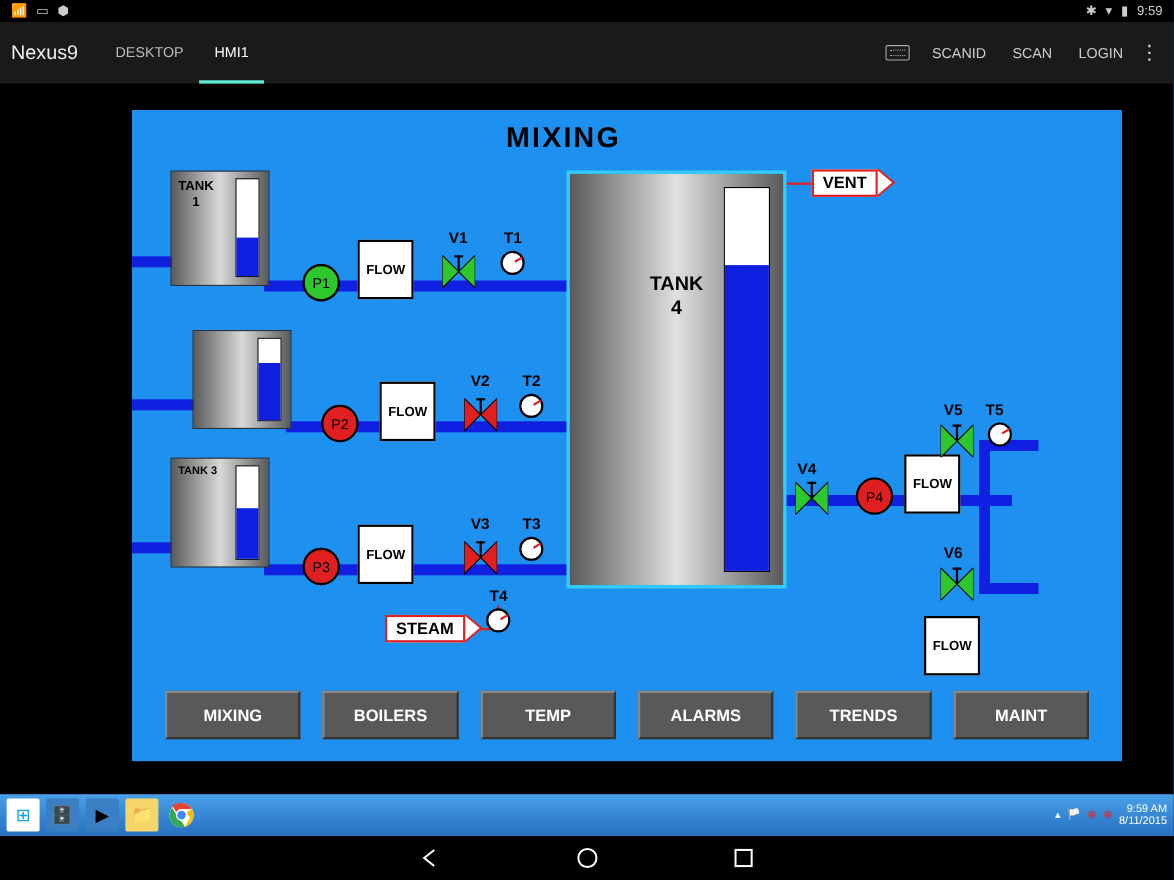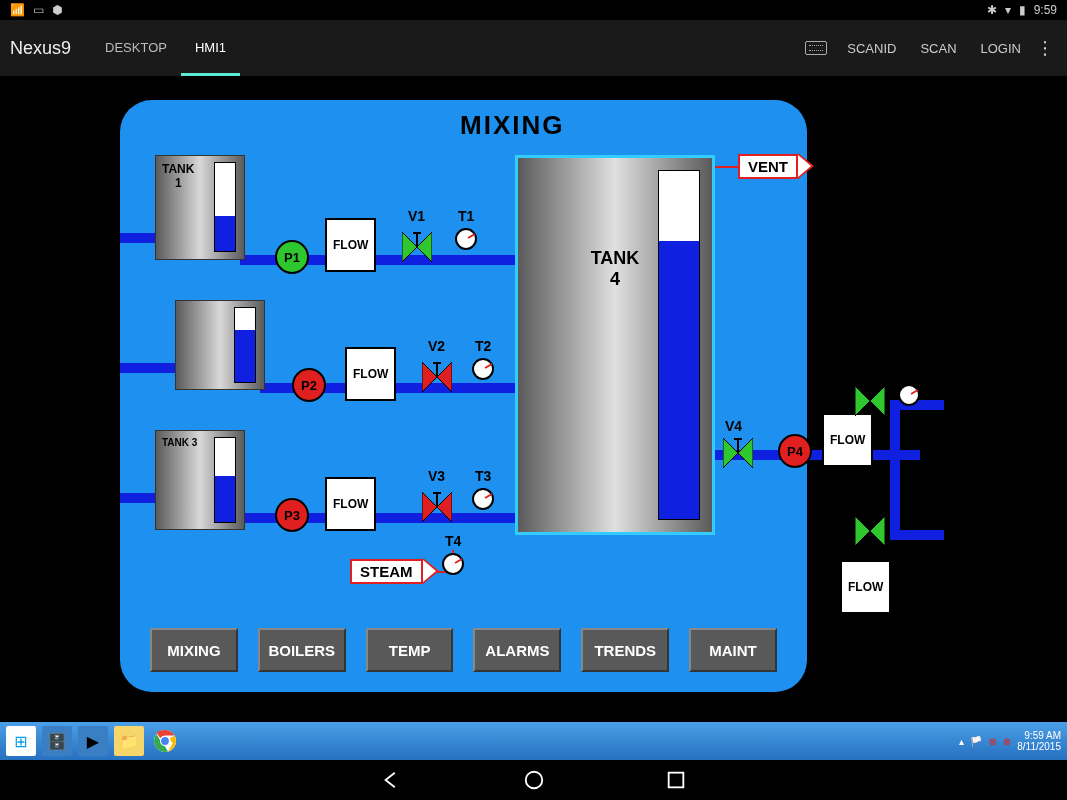--- a/index.html
+++ b/index.html
@@ -31,23 +31,22 @@
   .appbar .spacer { flex: 1; }
   .appbar .btn { font-size: 13px; padding: 0 12px; color: #ccc; cursor: pointer; }
   .appbar .menu-dots { width: 24px; text-align: center; font-size: 18px; cursor: pointer; }
   .kb-icon { width:22px;height:14px;border:1.5px solid #aaa;border-radius:2px;margin-right:8px;display:inline-block;position:relative; }
   .kb-icon::after{content:"";position:absolute;left:3px;right:3px;top:3px;bottom:3px;border-top:1.5px dotted #aaa;border-bottom:1.5px dotted #aaa;}
 
   
   .hmi {
     position: absolute;
     left: 120px; top: 100px;
-    width: 687px; height: 592px;
+    width: 900px; height: 592px;
     background: #1e90f0;
-    border-radius: 32px;
   }
 
   
   .pipe-h { height: 10px; background: #1020e0; position: absolute; }
   .pipe-v { width: 10px; background: #1020e0; position: absolute; }
 
   
   .tank-sm {
     width: 90px; height: 105px;
     background: linear-gradient(to right,#5a5a5a,#d8d8d8 50%,#5a5a5a);
@@ -62,21 +61,21 @@
   .tank-lg {
     position:absolute; width:200px; height:380px;
     background: linear-gradient(to right,#5a5a5a,#e0e0e0 50%,#5a5a5a);
     border:3px solid #33ccff;
   }
   .tank-lg .label { font-size:18px; font-weight:bold; text-align:center; margin-top:90px; }
   .tank-lg .gauge { position:absolute; right:12px; top:12px; bottom:12px; width:42px; background:#fff; border:1px solid #000; }
   .tank-lg .gauge .fill { position:absolute; bottom:0; left:0; right:0; background:#1020e0; }
 
   
-  .pump { width:34px;height:34px;border-radius:50%; border:2px solid #000; display:flex;align-items:center;justify-content:center; font-weight:bold; font-size:13px; position:absolute; }
+  .pump { width:34px;height:34px;border-radius:50%; border:2px solid #000; display:flex;align-items:center;justify-content:center; font-weight:normal; font-size:13px; position:absolute; }
   .pump.green{background:#2ec82e;}
   .pump.red{background:#e02020;color:#000;}
 
   
   .valve { width:30px; height:30px; position:absolute; }
   .valve svg{width:30px;height:30px;display:block;}
   .valve-label{position:absolute;font-weight:bold;font-size:14px;}
 
   
   .flowbox{position:absolute;background:#fff;border:2px solid #000;padding:18px 6px;font-weight:bold;font-size:12px;}
@@ -180,21 +179,21 @@
         <div class="fill" style="height:40%;"></div>
       </div>
   </div>
 
   <div class="tank-sm" style="left:55px;top:200px;height:90px;">
     <div class="gauge" style="height:76px;">
         <div class="fill" style="height:70%;"></div>
       </div>
   </div>
 
-  <div class="tank-sm" style="left:35px;top:330px;height:100px;justify-content:center;">
+  <div class="tank-sm" style="left:35px;top:316px;height:100px;justify-content:center;">
     <div class="label" style="font-size:10px;">TANK
 3</div>
     <div class="gauge" style="height:86px;">
         <div class="fill" style="height:55%;"></div>
       </div>
   </div>
 
   <div class="tank-lg" style="left:395px;top:55px;">
     <div class="label" style="white-space:pre;">TANK
 4</div>

